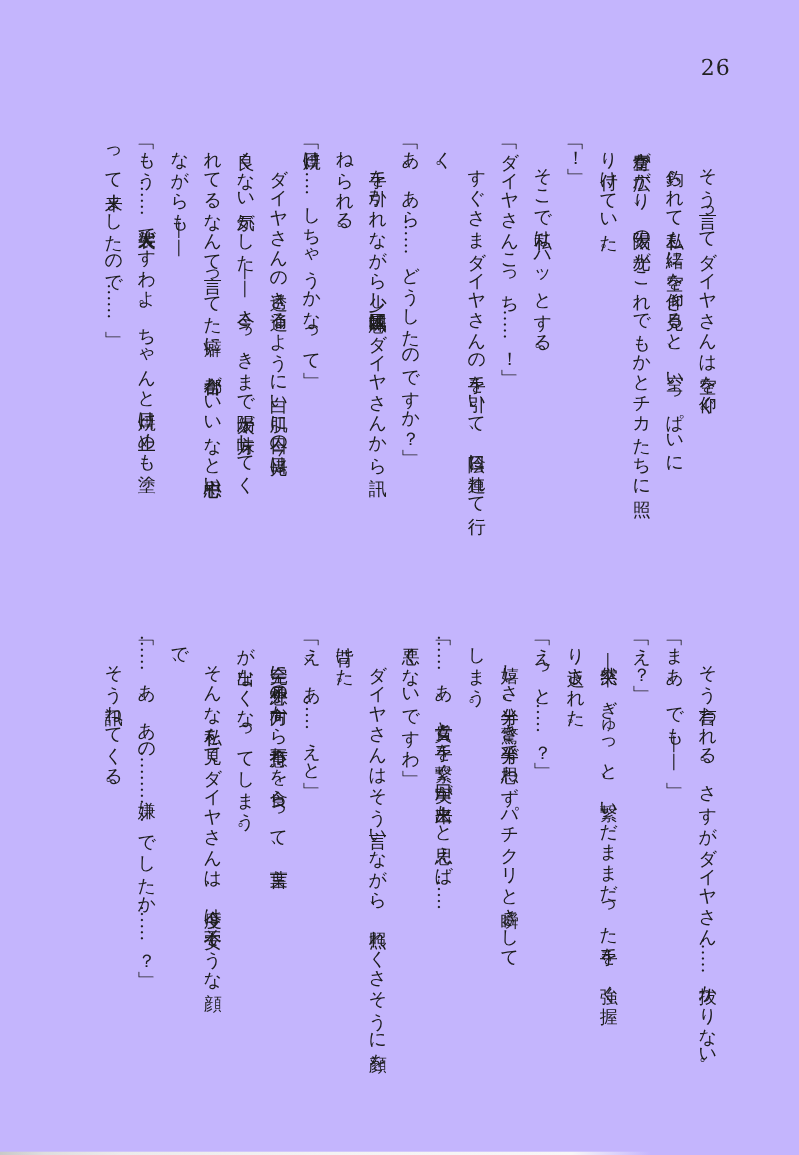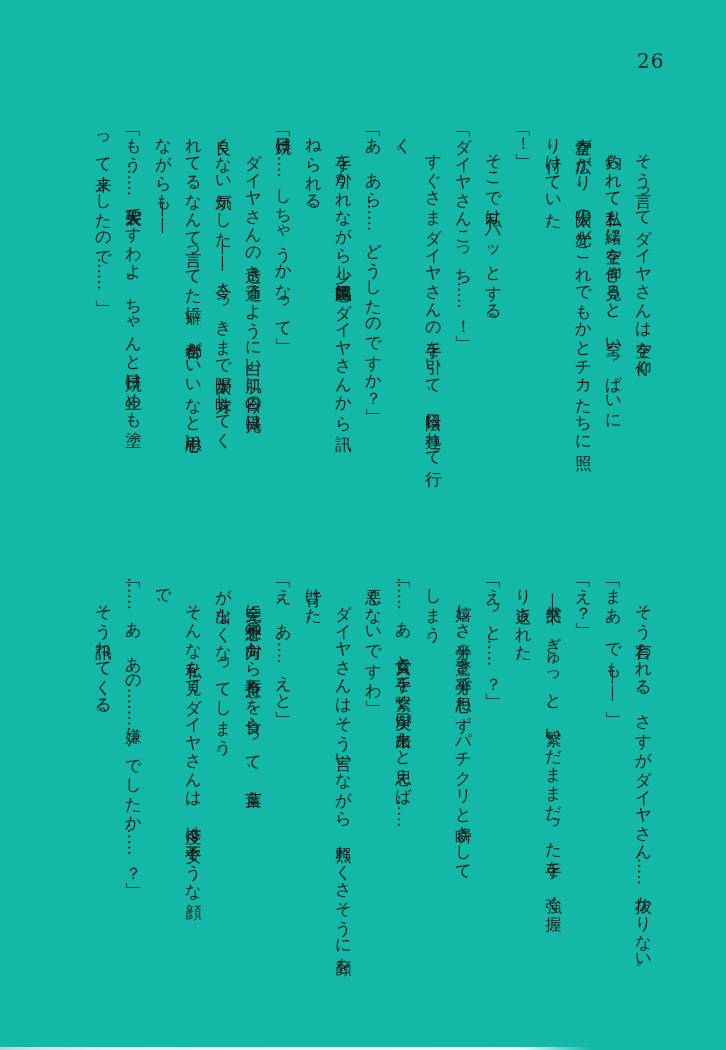--- a/index.html
+++ b/index.html
@@ -4,21 +4,21 @@
 <style>
   html, body {
     margin: 0;
     padding: 0;
     background: #ffffff;
   }
   .page {
     position: relative;
     width: 726px;
     height: 1050px;
-    background: #14b8a6;
+    background: #c4b5fd;
     color: #1c1c1c;
     font-family: "DejaVu Serif", "Liberation Serif", serif;
     overflow: hidden;
   }
   .page-number {
     position: absolute;
     top: 49px;
     left: 637px;
     font-size: 20px;
     letter-spacing: 1px;

